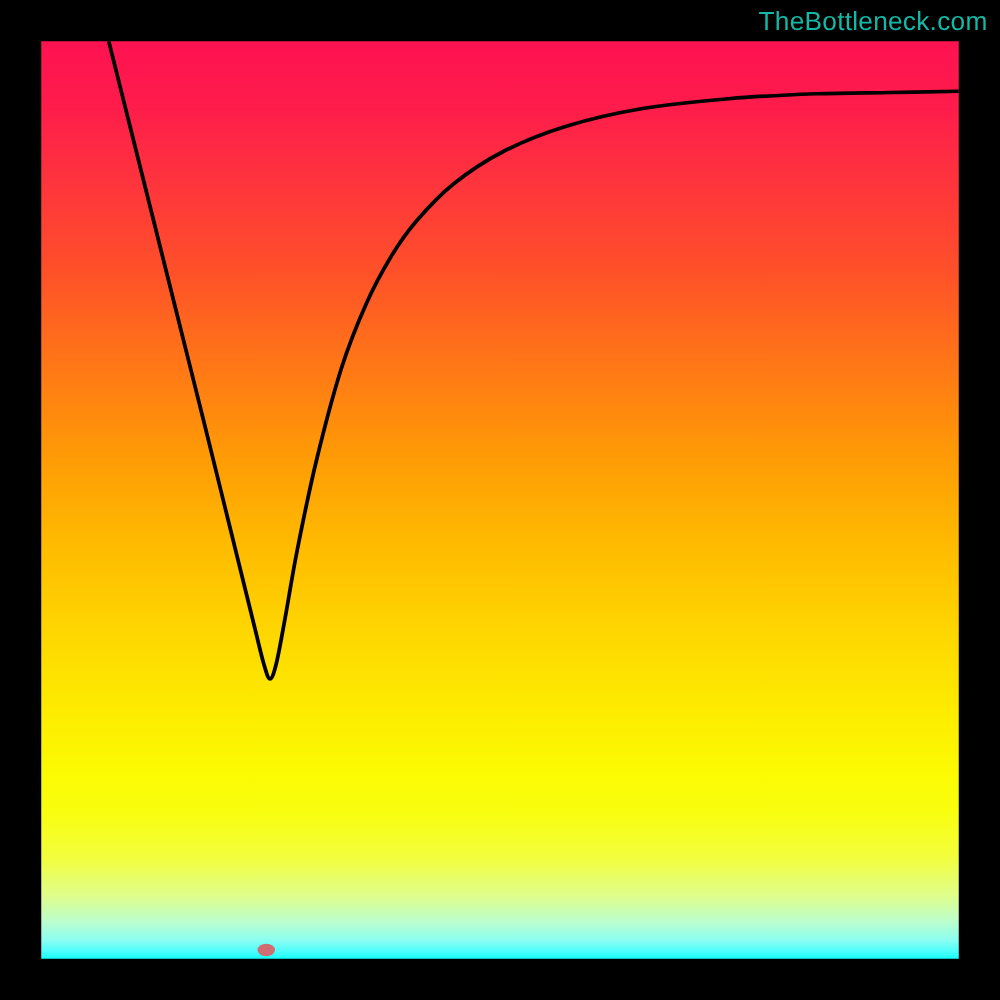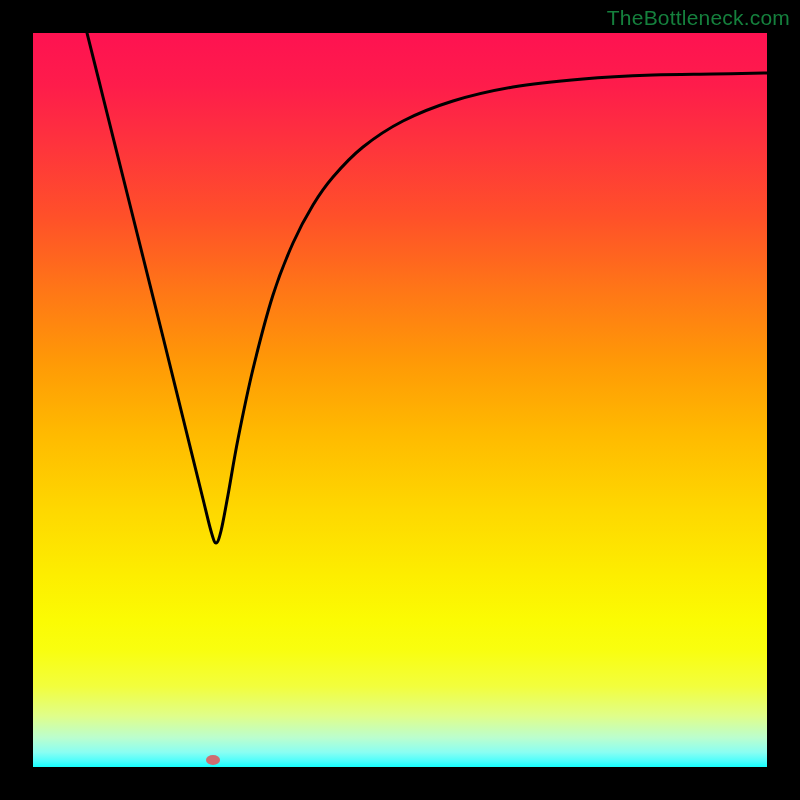--- a/index.html
+++ b/index.html
@@ -44,21 +44,21 @@
       #16fefe 100%
     );
   }
   .watermark {
     position: absolute;
     top: 6px;
     right: 10px;
     font-family: Arial, Helvetica, sans-serif;
     font-size: 21px;
     font-weight: 400;
-    color: #15803d;
+    color: #14b8a6;
     letter-spacing: 0.2px;
   }
   svg.curve {
     position: absolute;
     left: 0;
     top: 0;
     width: 734px;
     height: 734px;
   }
   .dot {

